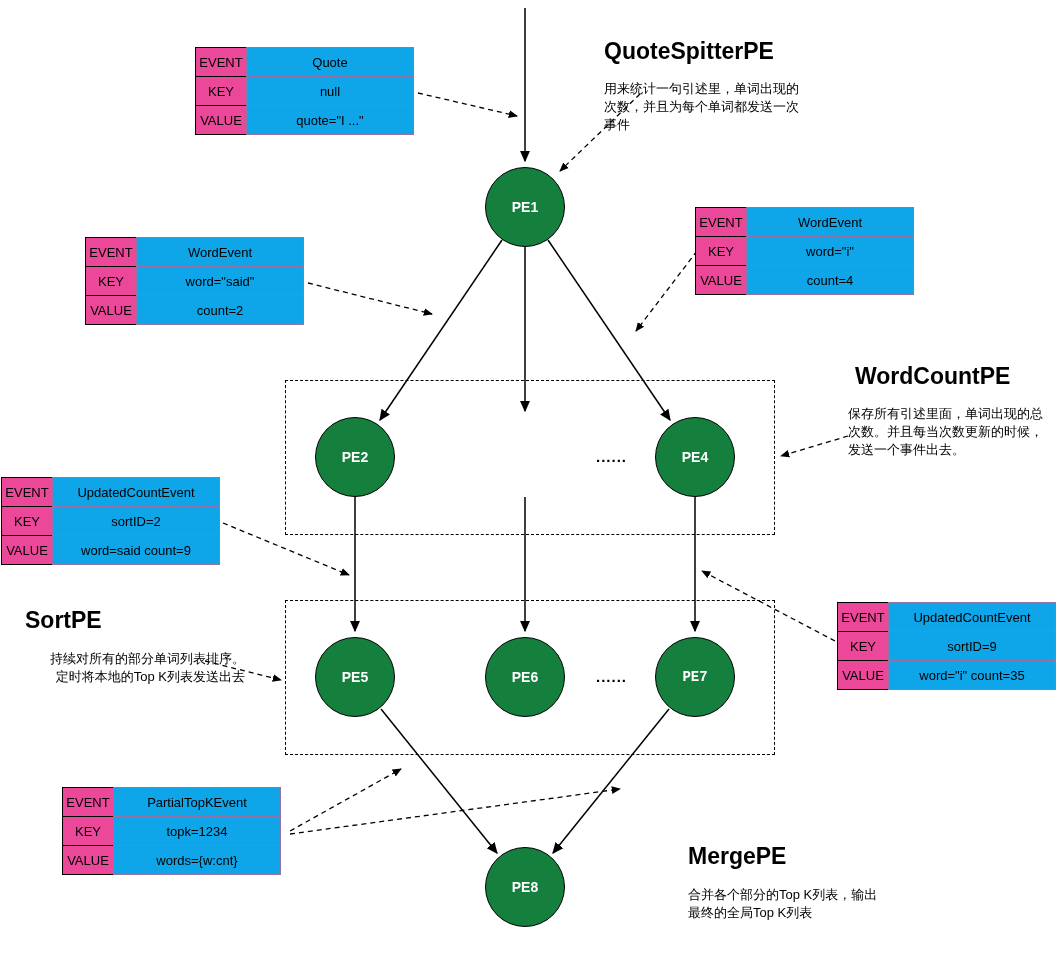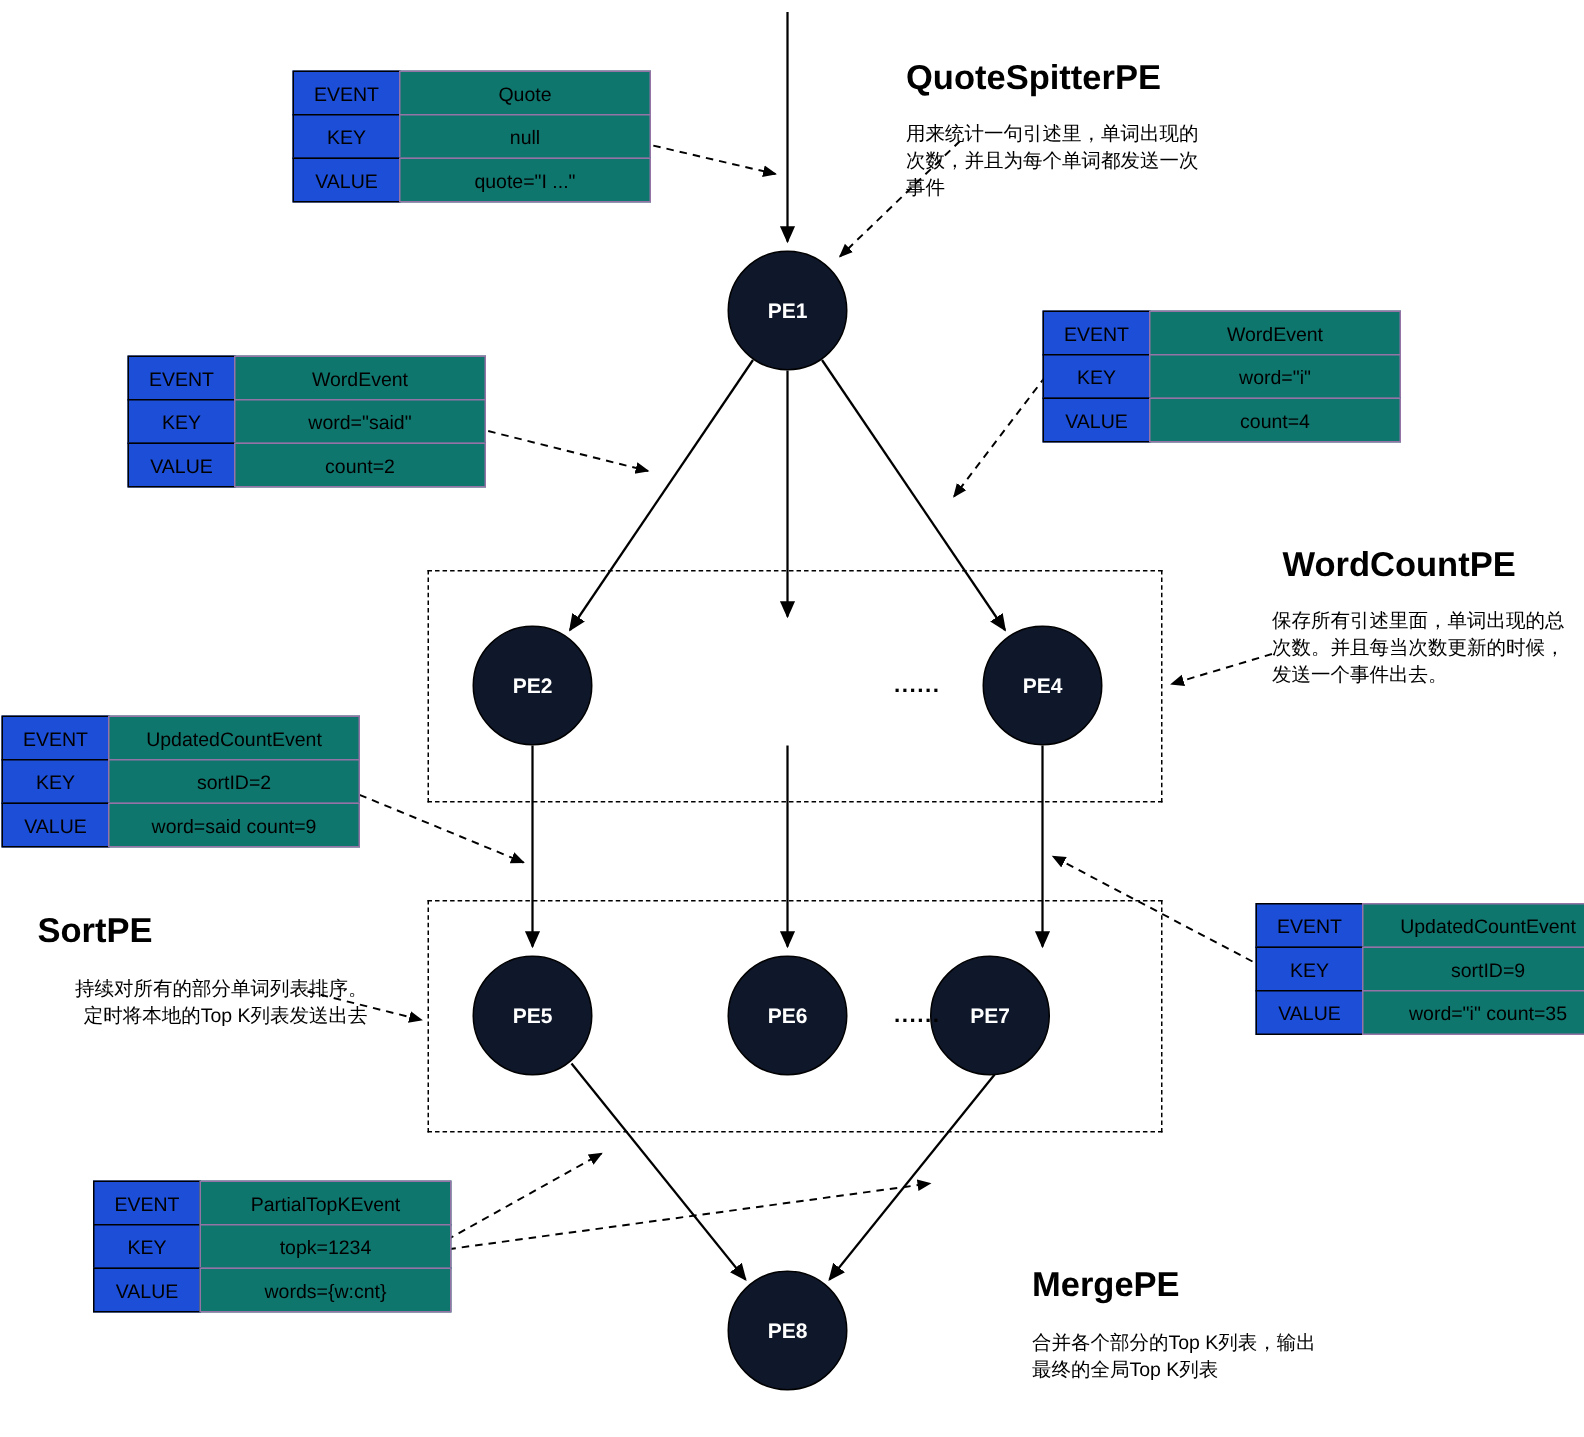--- a/index.html
+++ b/index.html
@@ -5,40 +5,40 @@
   html,body { margin:0; padding:0; background:#ffffff; }
   #canvas {
     position:relative; width:1056px; height:958px;
     background:#ffffff; overflow:hidden;
     font-family:"Liberation Sans", sans-serif; color:#000;
   }
   svg.wires { position:absolute; left:0; top:0; width:1056px; height:958px; }
 
   .pe-node {
     position:absolute; width:80px; height:80px; border-radius:50%;
-    background:#0f172a; border:1.5px solid #000;
+    background:#15803d; border:1.5px solid #000;
     display:flex; align-items:center; justify-content:center;
     box-sizing:border-box;
     text-align:center;
   }
   .pe-node span { color:#fff; font-weight:bold; font-size:14px; }
 
   .group-box {
     position:absolute; border:1.5px dashed #000; box-sizing:border-box;
   }
 
   .etable { position:absolute; font-size:13px; }
   .erow { display:flex; height:30px; margin-top:-1px; }
   .erow:first-child { margin-top:0; }
   .ecell {
     display:flex; align-items:center; justify-content:center;
     box-sizing:border-box; height:30px;
   }
-  .elabel { width:72px; background:#1d4ed8; border:1px solid #000; }
-  .evalue { width:168px; background:#0f766e; border:1px solid #9673a6; margin-left:-1px; }
+  .elabel { width:52px; background:#ec4899; border:1px solid #000; }
+  .evalue { width:168px; background:#0ea5e9; border:1px solid #9673a6; margin-left:-1px; }
 
   .sec-title { position:absolute; font-weight:bold; font-size:23px; white-space:nowrap; }
   .sec-desc  { position:absolute; font-size:13px; line-height:1.4; white-space:pre-line; }
 
   .ellipsis { position:absolute; font-weight:bold; font-size:15px; letter-spacing:1px; }
 </style>
 </head>
 <body>
 
 <div id="canvas">
@@ -86,21 +86,21 @@
     </div>
   <div class="pe-node" style="left:655px; top:417px;">
       <span>PE4</span>
     </div>
   <div class="pe-node" style="left:315px; top:637px;">
       <span>PE5</span>
     </div>
   <div class="pe-node" style="left:485px; top:637px;">
       <span>PE6</span>
     </div>
-  <div class="pe-node" style="left:620px; top:637px;">
+  <div class="pe-node" style="left:655px; top:637px;font-family:Liberation Mono, monospace;">
       <span>PE7</span>
     </div>
   <div class="pe-node" style="left:485px; top:847px;">
       <span>PE8</span>
     </div>
 
   <div class="ellipsis" style="left:596px; top:448px;">......</div>
   <div class="ellipsis" style="left:596px; top:668px;">......</div>
 
   <div class="sec-title" style="left:604px; top:38px;">QuoteSpitterPE</div>

